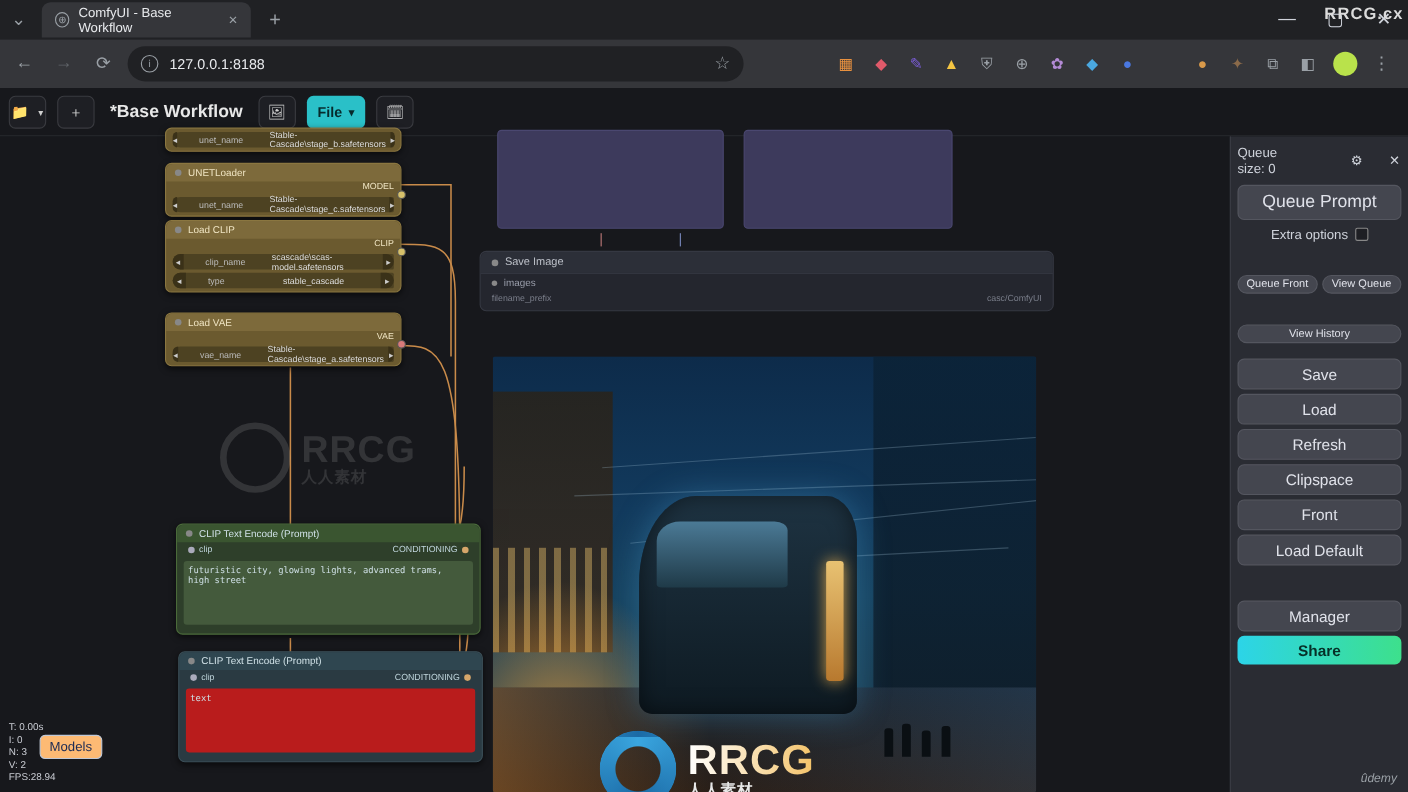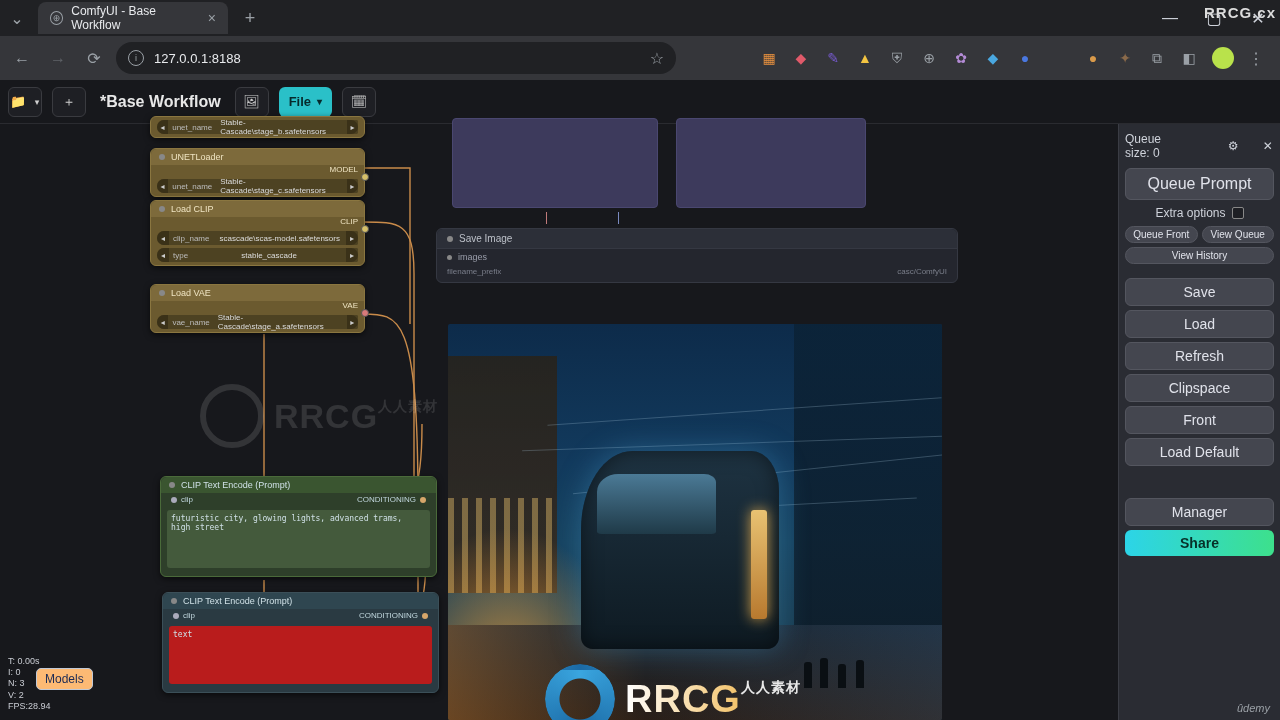--- a/index.html
+++ b/index.html
@@ -38,21 +38,21 @@
 
 
 .node { position:absolute; border-radius:6px; font-size:9px; color:#ddd; box-shadow:0 2px 6px rgba(0,0,0,.6); }
 .node .hdr { display:flex; align-items:center; gap:6px; padding:3px 8px; border-radius:6px 6px 0 0; }
 .node .hdr .dot { width:6px; height:6px; border-radius:50%; background:#888;}
 .node .port-label { font-size:8px; text-align:right; padding:0 6px 2px; color:#e0cfa5; }
 .node .row { display:flex; align-items:center; background:#2b2b2b; border-radius:10px 2px 2px 10px; height:14px; margin:3px 6px; position:relative;}
 .node .row .arrow-l, .node .row .arrow-r { width:12px; display:flex; align-items:center; justify-content:center; color:#ccc; font-size:8px; height:100%; background:#1e1e1e; }
 .node .row .arrow-l { border-radius:10px 0 0 10px; }
 .node .row .arrow-r { border-radius:0 10px 10px 0; margin-left:auto;}
-.node .row .key { font-size:8px; color:#bbb; padding:0 4px; }
+.node .row .key { font-size:8px; color:#bbb; padding:0 20px; }
 .node .row .val { font-size:8px; color:#ddd; margin-left:auto; padding:0 4px;}
 .node .socket { position:absolute; width:8px; height:8px; border-radius:50%; background:#aaa; border:1px solid #555;}
 
 .loader-node { background:#6b5a2f; border:1px solid #8a7640; width:215px; }
 .loader-node .hdr { background:#7d6a3b; color:#efe4c2;}
 .loader-node .port-label { color:#efe4c2; }
 .loader-node .row { background:#4d4222; }
 .loader-node .row .arrow-l, .loader-node .row .arrow-r { background:#3a3118; }
 
 .text-node { background:#2a3a42; border:1px solid #3b4f58; width:277px; }
@@ -94,34 +94,34 @@
 .wire-svg path { fill:none; stroke:#c98b4a; stroke-width:1.4; }
 
 
 .sidebar { position:absolute; right:0; top:0; width:162px; height:100%; background:#2a2c33; border-left:1px solid #3a3c44; padding:6px; display:flex; flex-direction:column; gap:4px; font-size:13px;}
 .sidebar .top-row { display:flex; align-items:center; gap:22px; color:#cfd3db; font-size:12px; padding:2px 0 4px;}
 .sidebar .top-row .sp { margin-left:auto; }
 .sidebar .top-row .ico { width:16px; height:16px; display:flex; align-items:center; justify-content:center; color:#cfd3db;}
 .btn { background:#44464f; border:1px solid #54565f; border-radius:6px; color:#e0e2ea; text-align:center; padding:5px 0; font-size:14px;}
 .btn.big { font-size:16px; padding:6px 0;}
 .mini-row { display:flex; gap:4px; }
-.mini-row .btn { flex:1; font-size:10px; padding:2px 0; border-radius:10px;}
+.mini-row .btn { flex:1; font-size:10px; padding:2px 0; border-radius:10px;margin-top:24px;}
 .chk-row { display:flex; align-items:center; justify-content:center; gap:6px; font-size:12px; color:#cfd3db; padding:2px 0;}
 .chk { width:12px; height:12px; border:1px solid #888; background:#1e1f24; border-radius:2px;}
 .btn.share { background:linear-gradient(90deg,#2cd4e8,#3de08c); color:#063028; border:none; font-weight:600;}
 .sidebar .gap { height:24px; }
 
 
 .stats { position:absolute; left:8px; bottom:8px; font-size:9px; color:#c9ccd3; line-height:1.25;}
 .models-chip { position:absolute; left:36px; bottom:30px; background:#fdba74; color:#1a2a55; font-size:12px; padding:3px 8px; border-radius:5px; border:1px solid #c0c8d6;}
 
 
 .wm { position:absolute; color:rgba(255,255,255,.12); font-weight:700; letter-spacing:1px; pointer-events:none; display:flex; align-items:center; gap:10px;}
 .wm .ring{width:64px;height:64px;border:6px solid rgba(255,255,255,.12);border-radius:50%;}
-.wm .txt{display:flex;flex-direction:row;line-height:1;}
+.wm .txt{display:flex;flex-direction:column;line-height:1;}
 .wm .big{font-size:34px;}
 .wm .sm{font-size:14px;}
 .wm2 .ring{border:6px solid transparent;background:conic-gradient(#3aa6e0,#1b6aa5,#3aa6e0);-webkit-mask:radial-gradient(circle,transparent 20px,#000 21px);mask:radial-gradient(circle,transparent 20px,#000 21px);width:70px;height:70px;border-radius:50%;}
 .wm2 .big{font-size:38px;background:linear-gradient(90deg,#fff,#f3c268);-webkit-background-clip:text;color:transparent;}
 .wm2 .sm{color:#e8e8e8;font-size:14px;}
 .wm-corner { position:absolute; top:4px; right:4px; color:#dcdcdc; font-size:15px; font-weight:700; letter-spacing:1px;}
 .udemy { position:absolute; right:10px; bottom:6px; color:#9aa0a6; font-size:11px; font-style:italic;}
 
 .window-controls { position:absolute; top:0; right:0; height:36px; display:flex; align-items:center;}
 .window-controls div{ width:44px; height:36px; display:flex; align-items:center; justify-content:center; color:#cfd3db;}

